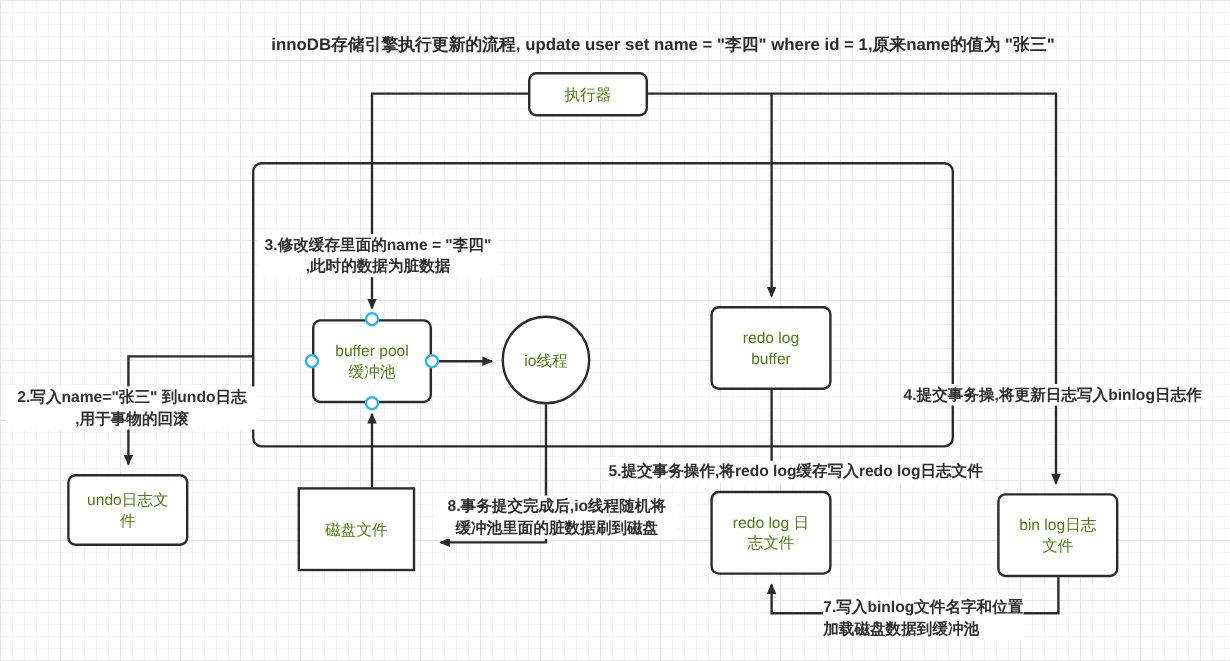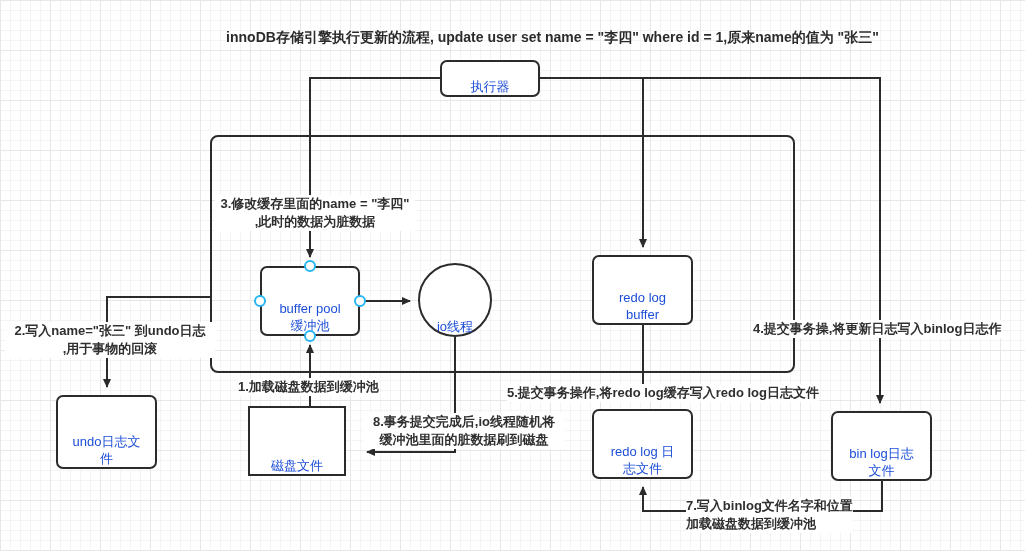--- a/index.html
+++ b/index.html
@@ -11,21 +11,21 @@
       linear-gradient(#e7e7e7 1px, transparent 1px),
       linear-gradient(90deg, #e7e7e7 1px, transparent 1px),
       linear-gradient(#f4f4f4 1px, transparent 1px),
       linear-gradient(90deg, #f4f4f4 1px, transparent 1px);
     background-size:50px 50px,50px 50px,10px 10px,10px 10px;
   }
   svg.edges{position:absolute;left:0;top:0;z-index:1;}
   .node{
     position:absolute;z-index:2;background:#ffffff;border:2px solid #2b2b2b;
     border-radius:7px;display:flex;flex-direction:column;align-items:center;
-    justify-content:flex-end;color:#1d4ed8;font-size:13px;line-height:17px;
+    justify-content:center;color:#4d7c0f;font-size:13px;line-height:17px;
     text-align:center;box-sizing:border-box;
   }
   .node.sharp{border-radius:0;}
   .node.circle{border-radius:50%;}
   .container-box{
     position:absolute;z-index:1;background:transparent;border:2px solid #2b2b2b;
     border-radius:8px;box-sizing:border-box;
   }
   .dot{
     position:absolute;z-index:4;width:8px;height:8px;border:2px solid #29b6f2;
@@ -81,21 +81,21 @@
 
   <div class="node circle" style="left:418px;top:263px;width:74px;height:74px;">
     <span>io线程</span>
   </div>
 
   <div class="node" style="left:592px;top:255px;width:101px;height:70px;">
     <span>redo log</span>
     <span>buffer</span>
   </div>
 
-  <div class="node" style="left:56px;top:395px;width:101px;height:74px;">
+  <div class="node" style="left:56px;top:395px;width:101px;height:60px;">
     <span>undo日志文</span>
     <span>件</span>
   </div>
 
   <div class="node sharp" style="left:248px;top:406px;width:98px;height:70px;">
     <span>磁盘文件</span>
   </div>
 
   <div class="node" style="left:592px;top:409px;width:101px;height:70px;">
     <span>redo log 日</span>
@@ -120,23 +120,20 @@
 
   <div class="note center" style="left:5px;top:322px;width:210px;">
     <span class="ln">2.写入name="张三" 到undo日志</span>
     <span class="ln">,用于事物的回滚</span>
   </div>
 
   <div class="note" style="left:753px;top:320px;">
     <span class="ln">4.提交事务操,将更新日志写入binlog日志作</span>
   </div>
 
-  <div class="note" style="left:238px;top:378px;">
-    <span class="ln">1.加载磁盘数据到缓冲池</span>
-  </div>
 
   <div class="note" style="left:484px;top:384px;margin-left:23px;">
     <span class="ln">5.提交事务操作,将redo log缓存写入redo log日志文件</span>
   </div>
 
   <div class="note center" style="left:363px;top:413px;width:202px;text-align:center;">
     <span class="ln">8.事务提交完成后,io线程随机将</span>
     <span class="ln">缓冲池里面的脏数据刷到磁盘</span>
   </div>
 

